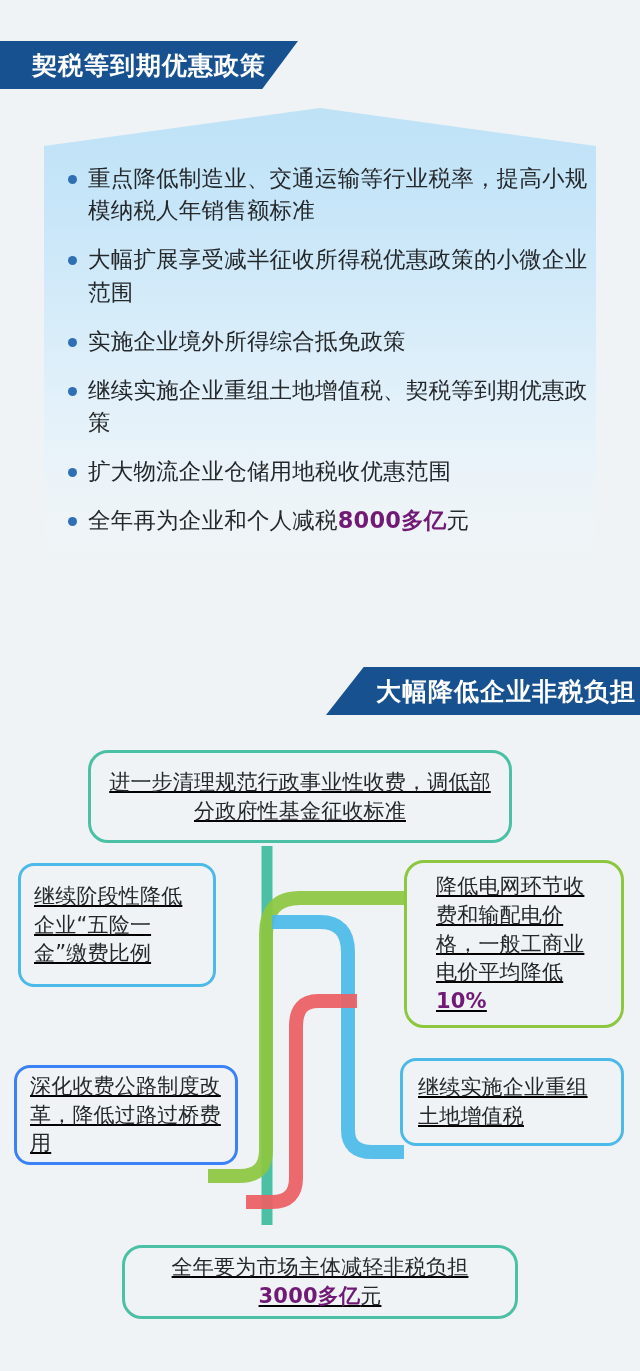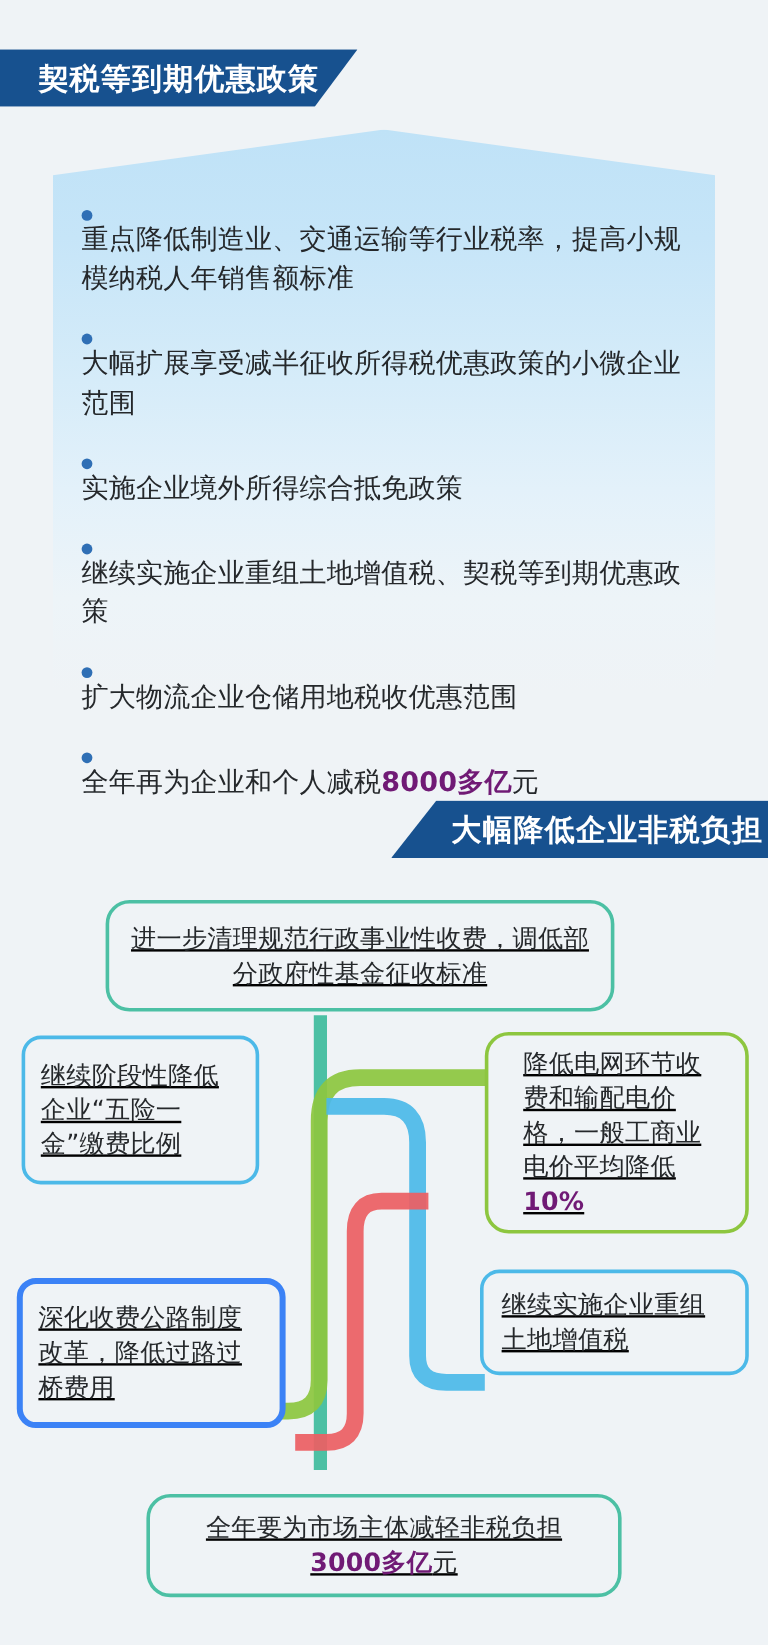--- a/index.html
+++ b/index.html
@@ -73,21 +73,20 @@
   #bullet-list {
     position: absolute;
     left: 68px;
     top: 162px;
     width: 530px;
   }
   .bullet-item {
     display: flex;
     align-items: flex-start;
     margin-bottom: 17px;
-    flex-direction: column;
   }
   .bullet-dot {
     flex: 0 0 auto;
     width: 9px;
     height: 9px;
     border-radius: 50%;
     background: #2f6fb5;
     margin-top: 13px;
     margin-right: 11px;
   }
@@ -150,27 +149,27 @@
   }
   #box-right-upper .fbox-text { padding: 0 29px; }
 
   #box-right-lower {
     left: 400px; top: 398px; width: 224px; height: 88px;
     border: 3px solid #4cb9e8;
   }
   #box-right-lower .fbox-text { padding: 0 15px; }
 
   #box-left-lower {
-    left: 14px; top: 405px; width: 224px; height: 125px;
-    border: 5px solid #3b82f6;
+    left: 14px; top: 405px; width: 224px; height: 100px;
+    border: 3px solid #3b82f6;
   }
   #box-left-lower .fbox-text { padding: 0 13px; }
 
   #box-bottom {
-    left: 122px; top: 585px; width: 396px; height: 86px;
+    left: 122px; top: 585px; width: 396px; height: 74px;
     border: 3px solid #4cc0a4;
     border-radius: 20px;
   }
   #box-bottom .fbox-text { text-align: center; padding: 0 16px; }
 
   
   #connectors {
     position: absolute;
     left: 0; top: 0;
     width: 640px; height: 711px;

